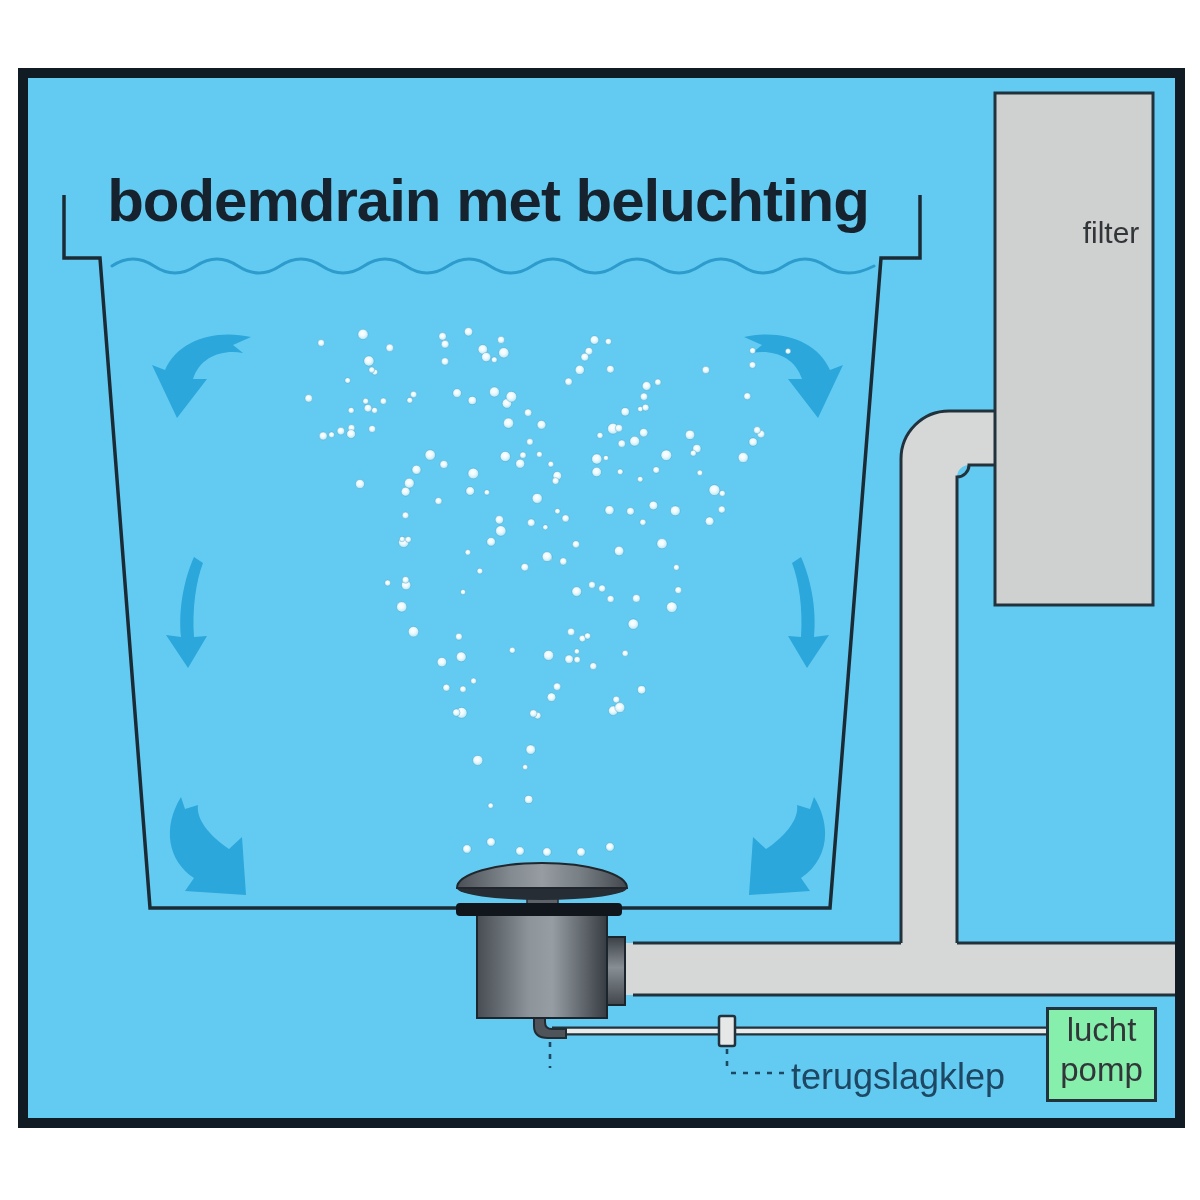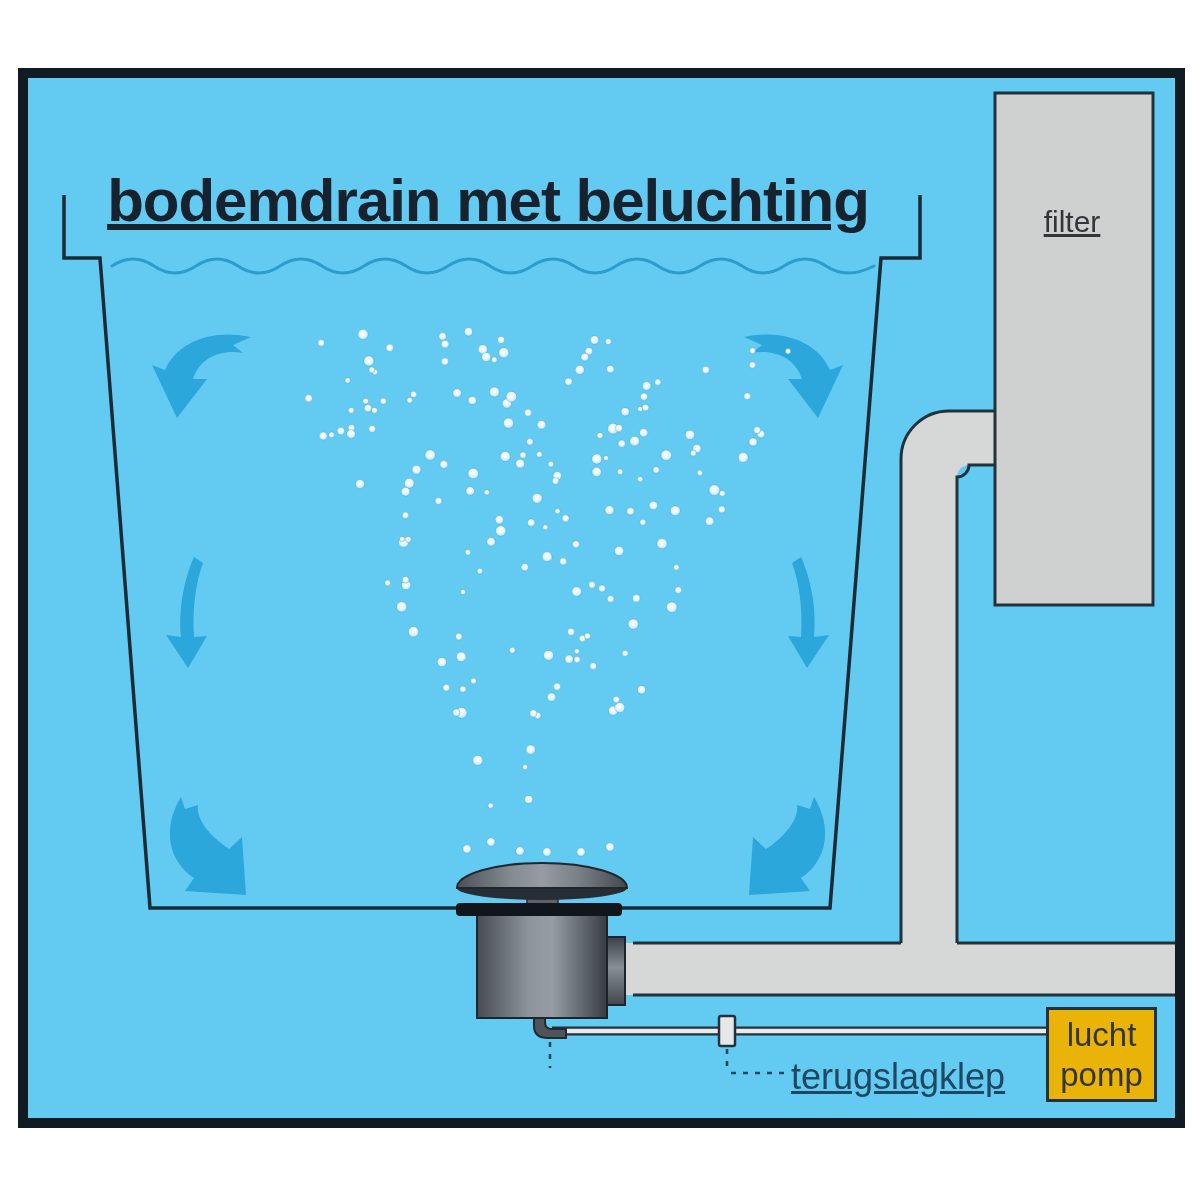--- a/index.html
+++ b/index.html
@@ -17,43 +17,43 @@
     box-sizing:border-box;
   }
   
   .frame-border{
     position:absolute;left:18px;top:68px;width:1167px;height:1060px;
     border:10px solid var(--frame,#101b24);
     box-sizing:border-box;
     z-index:5;pointer-events:none;
   }
   svg.draw{position:absolute;left:0;top:0;z-index:2;}
-  .txt{position:absolute;z-index:4;text-decoration:underline;}
+  .txt{position:absolute;z-index:4;}
   .title{
     left:48px;top:166px;width:880px;text-align:center;
     font-size:60px;font-weight:bold;letter-spacing:-1px;
     color:var(--title-text,#16222d);
   }
   .filter-label{
-    left:995px;top:205px;width:154px;text-align:center;
-    font-size:30px;color:var(--gray-text,#333638);
+    left:995px;top:216px;width:154px;text-align:center;
+    font-size:30px;color:var(--gray-text,#333638);padding-left:39px;
   }
   .hose-label{
     left:403px;top:1063px;width:300px;text-align:center;
     font-size:37px;color:var(--label-text,#1e4763);
   }
   .valve-label{
     left:791px;top:1056px;width:260px;text-align:left;
     font-size:36px;color:var(--label-text,#1e4763);
   }
   .pump-box{
     position:absolute;left:1046px;top:1007px;width:111px;height:95px;
-    background:#eab308;border:3px solid var(--pipe-outline,#22323d);
+    background:#86efac;border:3px solid var(--pipe-outline,#22323d);
     box-sizing:border-box;z-index:4;
-    display:flex;flex-direction:column;align-items:center;justify-content:center;
+    display:flex;flex-direction:column;align-items:center;justify-content:flex-start;
     font-size:33px;line-height:40px;color:var(--gray-text,#333638);
   }
   
   .outline{fill:none;stroke:var(--outline,#1b2b36);stroke-width:3.5;}
   .wave{fill:none;stroke:var(--wave,#2d9ccc);stroke-width:3;stroke-linecap:round;}
   .arrow{fill:var(--arrow,#2ba7dc);}
   .pipe-fill{fill:var(--pipe,#d6d8d7);}
   .pipe-stroke{fill:none;stroke:var(--pipe-outline,#22323d);stroke-width:3;}
   .filter-rect{fill:#cfd1d0;stroke:var(--pipe-outline,#22323d);stroke-width:3;}
   .dash{fill:none;stroke:var(--label-text,#27506b);stroke-width:2.6;stroke-dasharray:5 7;}

